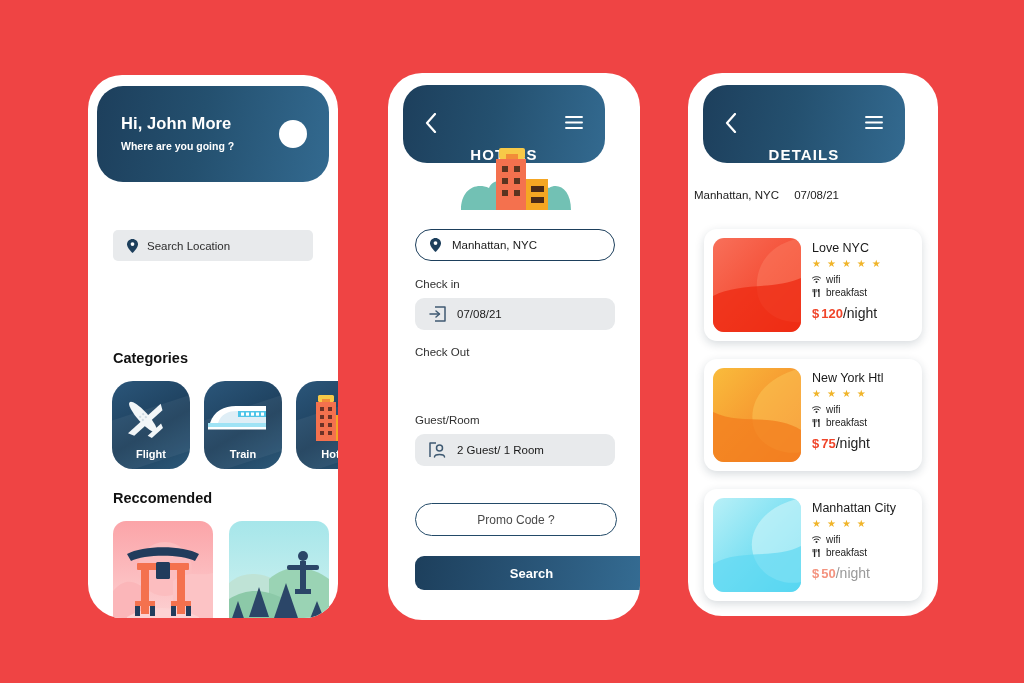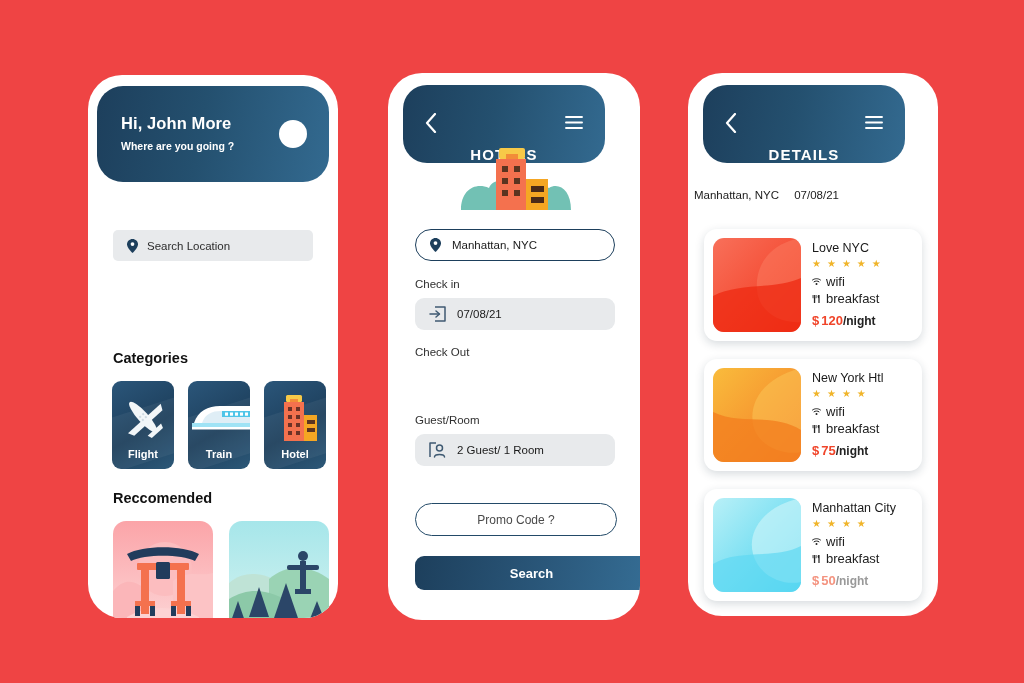--- a/index.html
+++ b/index.html
@@ -65,22 +65,22 @@
     position: absolute; left: 25px;
     font-size: 14.5px; font-weight: bold; color: #111;
   }
   #cat-title { top: 275px; text-align: center; }
   #rec-title { top: 415px; }
 
   
   .cat-row { position: absolute; left: 24px; top: 306px; display: flex; gap: 14px; }
   .cat-tile {
     position: relative;
-    width: 62px; height: 88px;
-    border-radius: 9px;
+    width: 78px; height: 88px;
+    border-radius: 21px;
     background: linear-gradient(150deg, #2b567a 0%, #1d3f5c 55%, #2c5878 100%);
     overflow: hidden;
     flex: 0 0 auto;
   }
   .cat-tile::after {
     content: ""; position: absolute; left: -30%; top: 32%;
     width: 160%; height: 60%;
     background: rgba(255,255,255,.055);
     transform: rotate(-18deg);
   }
@@ -165,25 +165,25 @@
   .hc-thumb {
     width: 88px; height: 94px; border-radius: 11px; flex: 0 0 auto;
     overflow: hidden; position: relative;
   }
   .hc-info { padding: 3px 0 0 11px; flex: 1 1 auto; }
   .hc-name { font-size: 12.5px; color: #1a1a1a; }
   .hc-stars { color: #f0b429; font-size: 10px; letter-spacing: 1.6px; margin-top: 3px; }
   .hc-amen { margin-top: 5px; }
   .hc-amen-row {
     display: flex; align-items: center; gap: 5px;
-    font-size: 13px; color: #222; margin-bottom: 2px;
+    font-size: 10px; color: #222; margin-bottom: 2px;
   }
   .hc-price { margin-top: 7px; font-size: 13px; font-weight: bold; }
   .hc-price .cur { margin-right: 2px; }
-  .hc-price .per { font-size: 12px; font-weight: bold; color: #222; margin-top: 36px; }
+  .hc-price .per { font-size: 14px; font-weight: normal; color: #222; margin-top: 36px; }
 
   svg { display: block; }
 </style>
 </head>
 <body>
 
 <div class="canvas">
 
   <div class="phone" id="phone-1">
     <div class="phone-screen">

